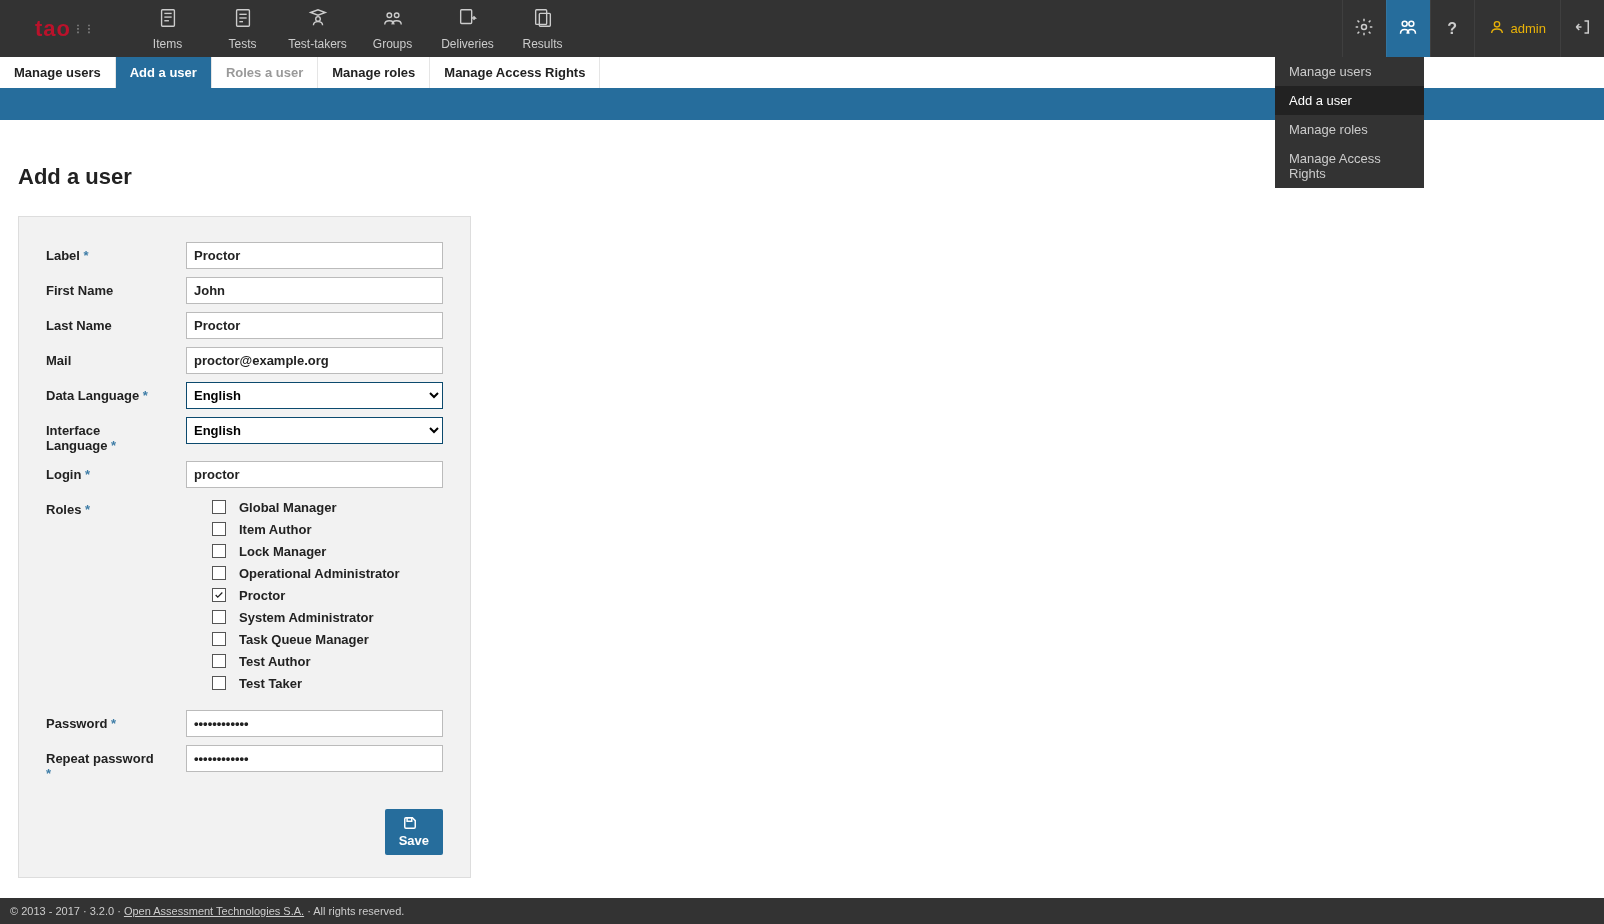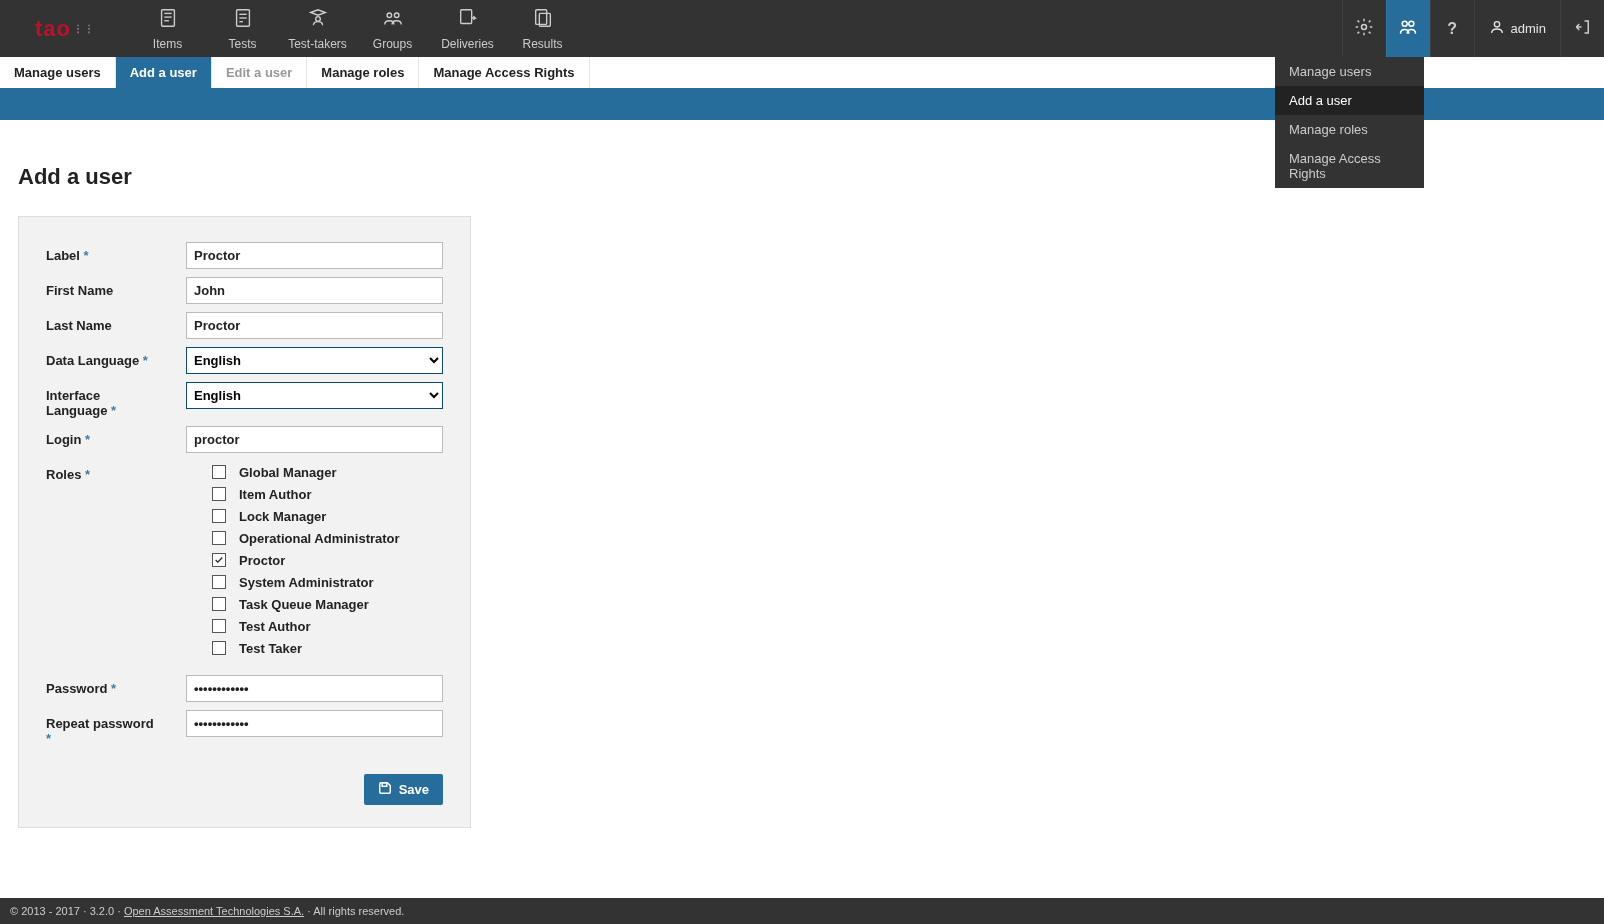--- a/index.html
+++ b/index.html
@@ -10,21 +10,21 @@
   .logo { width: 130px; display:flex; align-items:center; justify-content:center; font-size: 22px; font-weight: 600; letter-spacing:1px; }
   .logo .tao-t { color: #ba122b; }
   .logo-dots { color:#888; font-size: 10px; line-height: 6px; margin-left:2px; }
   .nav-items { display: flex; }
   .nav-item { width: 75px; text-align: center; cursor: pointer; padding: 6px 0; }
   .nav-item .icon { display:block; margin:0 auto 4px auto; color:#ccc; }
   .nav-item .label { font-size: 12px; color:#ccc; }
   .nav-right { margin-left: auto; display: flex; align-items: stretch; height: 57px; }
   .nav-right-item { width: 44px; display:flex; align-items:center; justify-content:center; cursor:pointer; color:#ccc; border-left:1px solid rgba(255,255,255,0.06); }
   .nav-right-item.active { background:#266d9c; color:#fff; }
-  .nav-right-user { display:flex; align-items:center; padding:0 14px; color:#e5e5e5; cursor:pointer; border-left:1px solid rgba(255,255,255,0.06); }
+  .nav-right-user { display:flex; align-items:center; padding:0 14px; color:#eab308; cursor:pointer; border-left:1px solid rgba(255,255,255,0.06); }
   .nav-right-user svg { margin-right:6px; }
 
   
   .subtabs { background: #fff; height: 31px; display:flex; border-bottom:0; }
   .subtab { padding: 0 14px; line-height:31px; font-size:13px; color:#222; cursor:pointer; border-right:1px solid #e5e5e5; font-weight:600; }
   .subtab.active { background:#266d9c; color:#fff; }
   .subtab.disabled { color:#999; }
 
   .bluebar { background:#266d9c; height:32px; }
 
@@ -43,21 +43,21 @@
   .form-input { flex:1; }
   .form-input input[type=text], .form-input input[type=password] { width:257px; height:27px; border:1px solid #bbb; background:#fff; padding:0 7px; font-size:13px; font-weight:600; color:#222; font-family:inherit; }
   .form-input select { width:257px; height:27px; border:1px solid #0c4a6e; background:#fff; padding:0 3px; font-size:13px; font-weight:600; font-family:inherit; }
   .role-list { }
   .role-item { display:flex; align-items:center; height:22px; }
   .role-item .cb { width:14px; height:14px; border:1px solid #555; background:#fff; display:flex; align-items:center; justify-content:center; margin-right:13px; cursor:pointer; }
   .role-item .cb.checked svg { display:block; }
   .role-item .cb svg { display:none; }
   .role-item .rlabel { font-size:13px; font-weight:600; }
   .form-actions { text-align:right; margin-top:28px; }
-  .save-btn { background:#266d9c; color:#fff; border:none; padding:7px 14px; font-size:13px; font-weight:600; cursor:pointer; display:inline-flex; align-items:center; border-radius:2px; }
+  .save-btn { background:#266d9c; color:#fff; border:none; padding:7px 14px; font-size:13px; font-weight:600; cursor:pointer; display:inline-flex; align-items:center; border-radius:2px;flex-direction:column; }
   .save-btn svg { margin-right:7px; }
 
   
   .footer { position:fixed; bottom:0; left:0; right:0; background:#333; color:#ccc; font-size:11px; padding:7px 10px; }
   .footer a { color:#ccc; text-decoration:underline; }
 </style>
 </head>
 <body>
 
 <div class="topnav">
@@ -166,21 +166,21 @@
             <path d="M10 12H3m0 0l4-4m-4 4l4 4"></path>
           </svg>
       </span>
     </div>
   </div>
 </div>
 
 <div class="subtabs" id="subtabs">
     <div class="subtab">Manage users</div>
     <div class="subtab active">Add a user</div>
-    <div class="subtab disabled">Edit a user</div>
+    <div class="subtab disabled">Roles a user</div>
     <div class="subtab">Manage roles</div>
     <div class="subtab">Manage Access Rights</div>
   </div>
 <div class="bluebar"></div>
 
 <div class="dropdown" id="dropdown">
     <div class="dropdown-item">Manage users</div>
     <div class="dropdown-item active">Add a user</div>
     <div class="dropdown-item">Manage roles</div>
     <div class="dropdown-item">Manage Access Rights</div>
@@ -199,20 +199,24 @@
     <div class="form-row">
       <div class="form-label">First Name</div>
       <div class="form-input"><input type="text" value="John" style=""></div>
     </div>
 
     <div class="form-row">
       <div class="form-label">Last Name</div>
       <div class="form-input"><input type="text" value="Proctor" style=""></div>
     </div>
 
+    <div class="form-row">
+      <div class="form-label">Mail</div>
+      <div class="form-input"><input type="text" value="proctor@example.org" style=""></div>
+    </div>
 
     <div class="form-row">
       <div class="form-label"><span>Data Language</span> <span class="req">*</span></div>
       <div class="form-input"><select><option>English</option></select></div>
     </div>
 
     <div class="form-row">
       <div class="form-label"><span>Interface Language</span> <span class="req">*</span></div>
       <div class="form-input"><select><option>English</option></select></div>
     </div>

